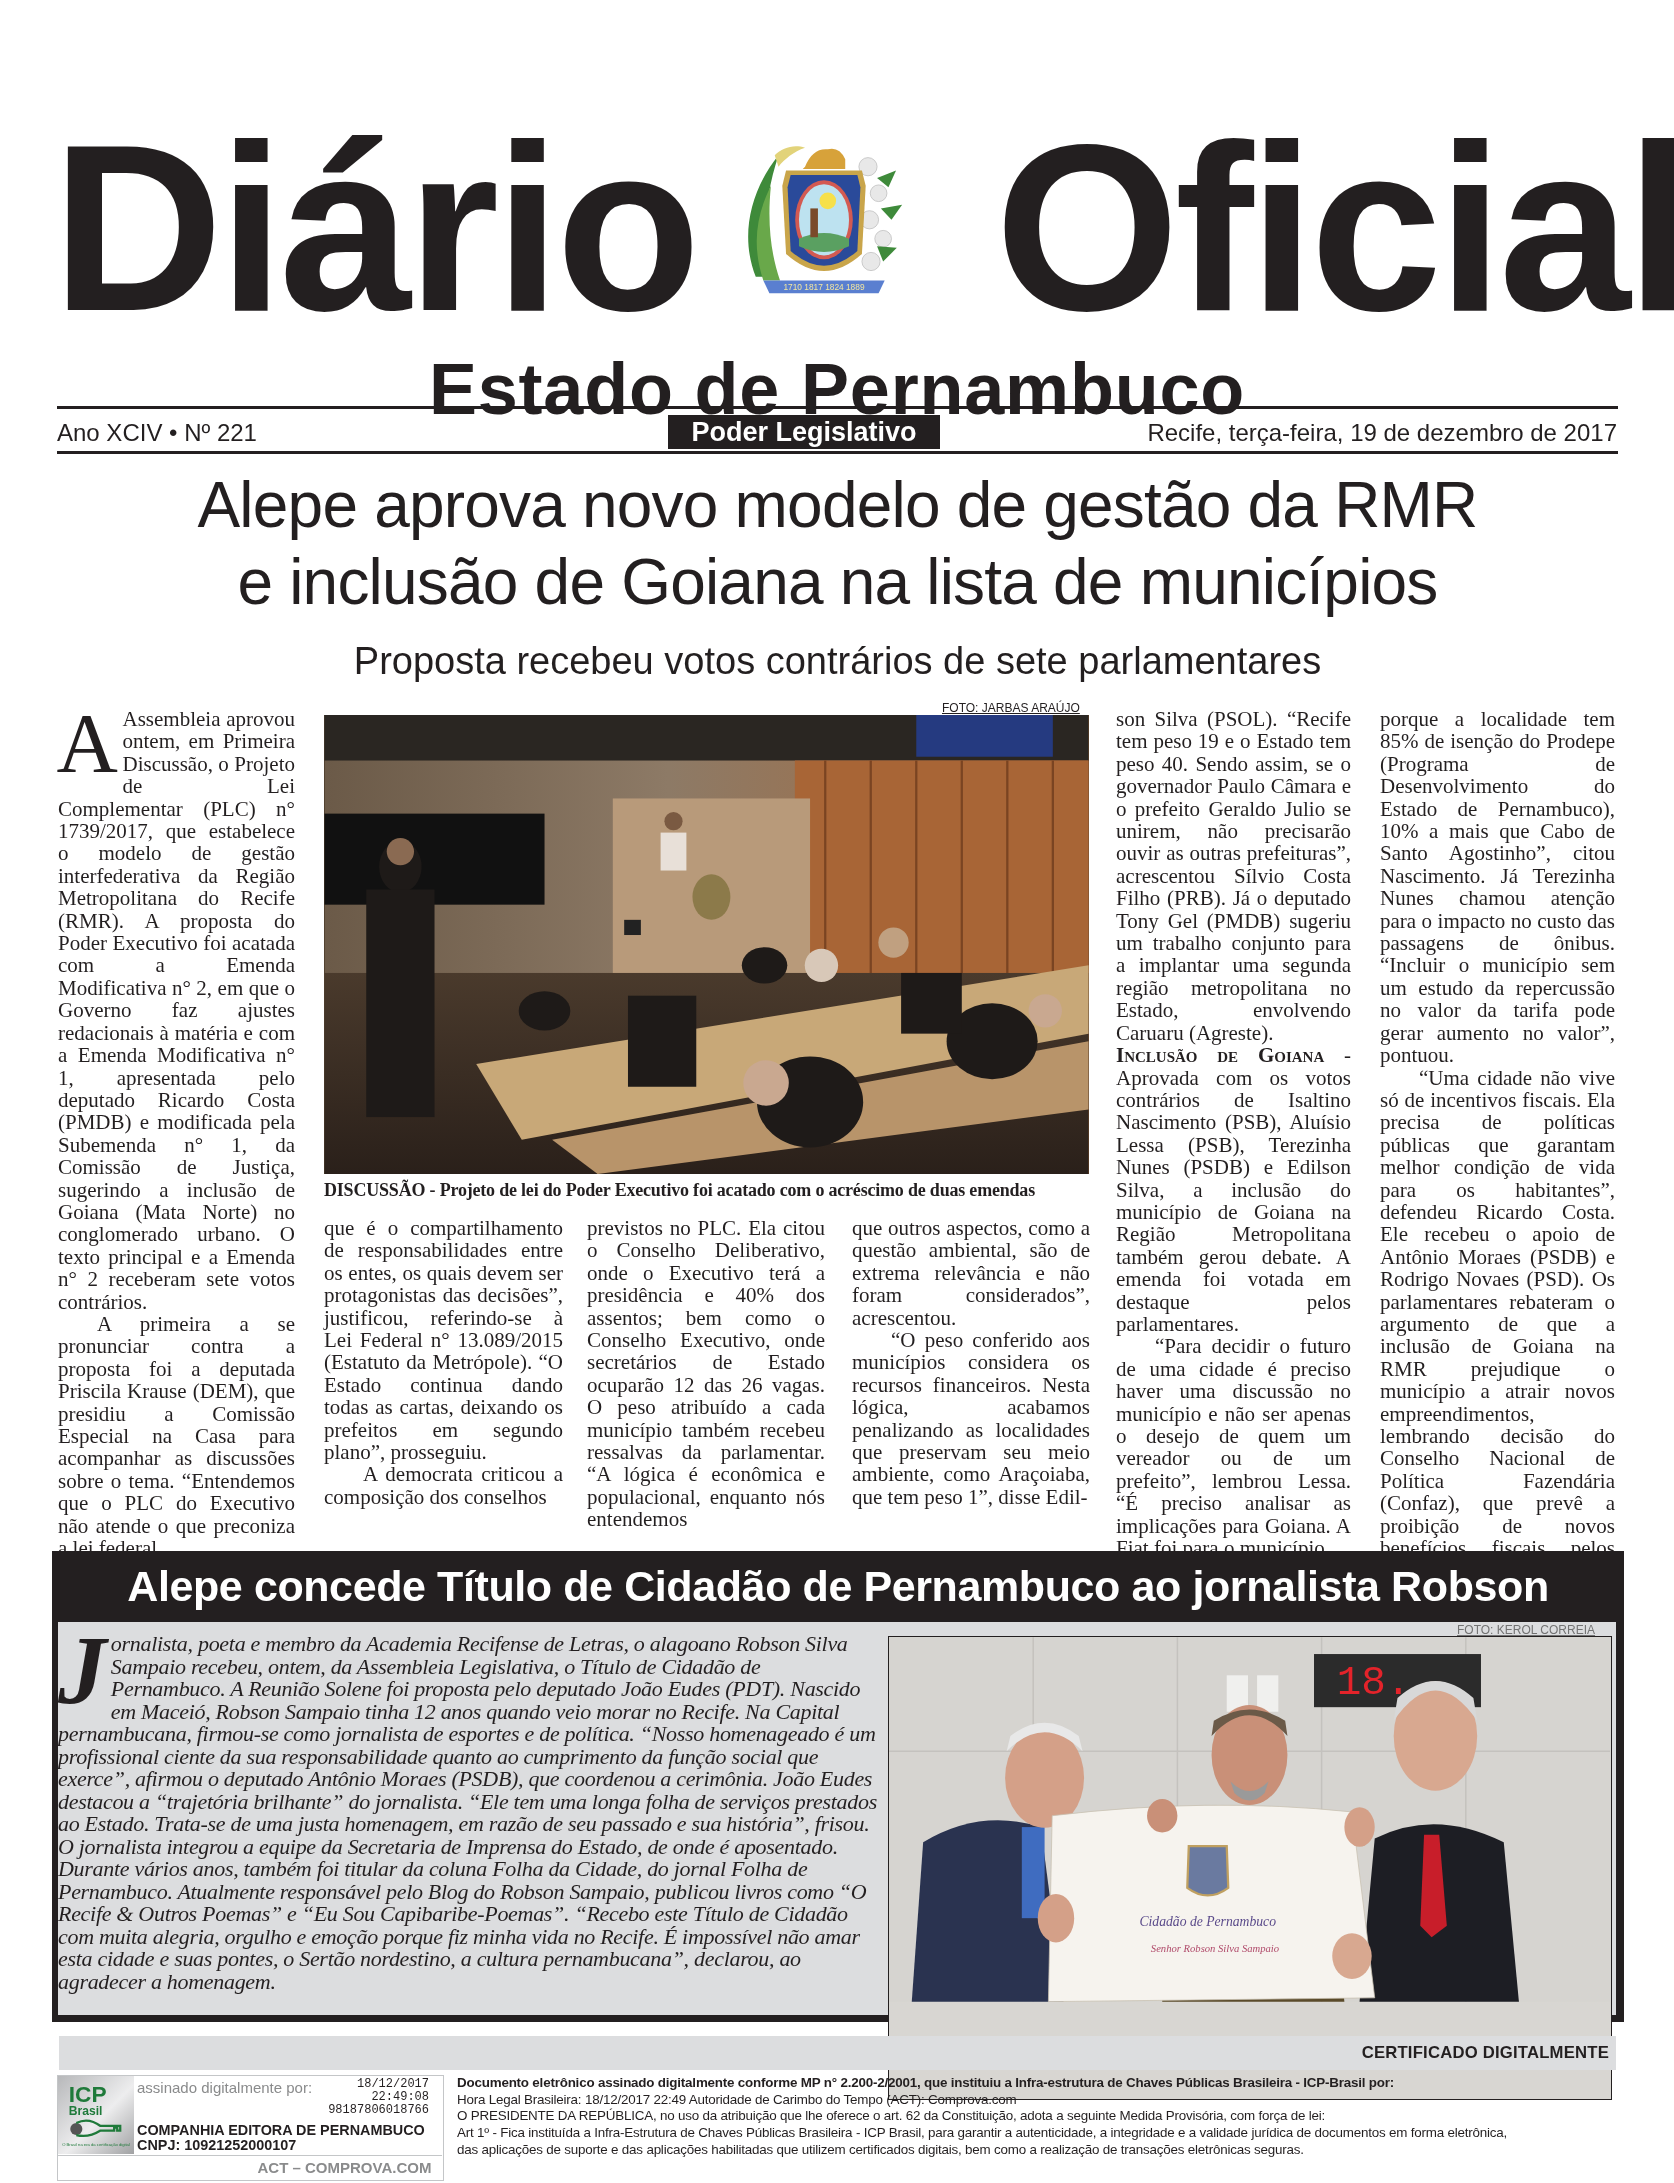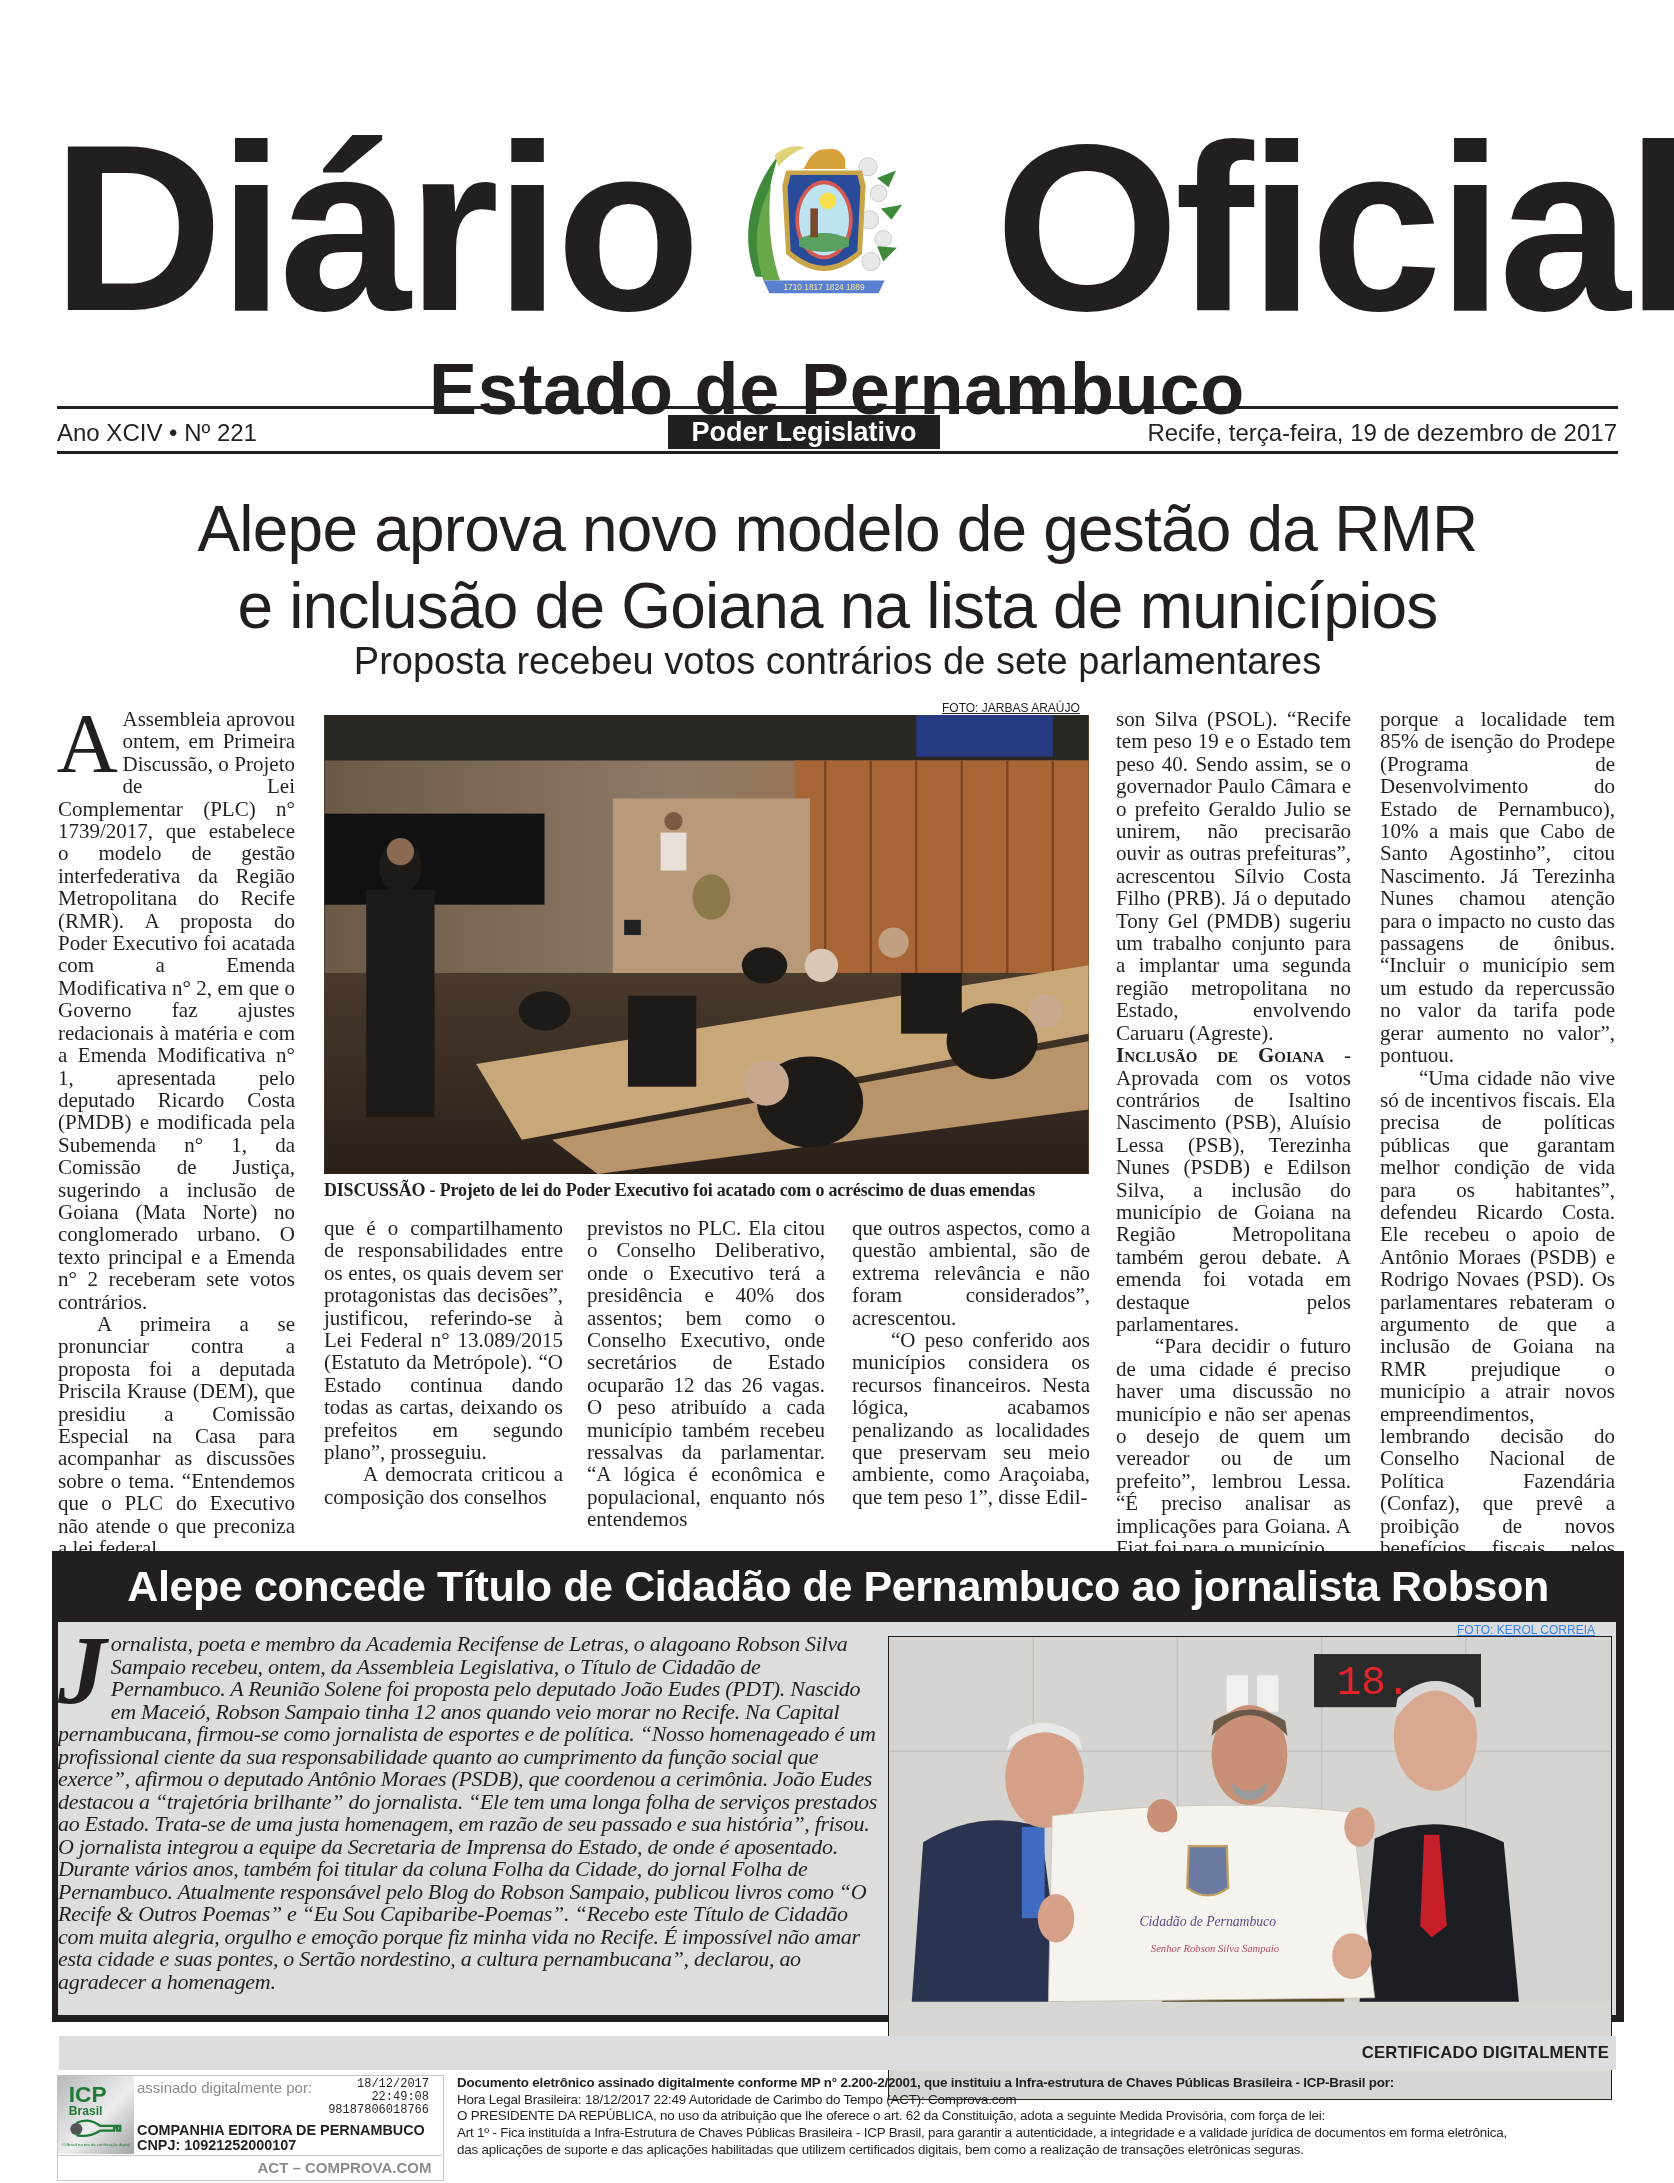--- a/index.html
+++ b/index.html
@@ -14,21 +14,21 @@
   .coat { position: absolute; left: 710px; top: 125px; width: 228px; height: 182px; }
   .subtitle-state { position: absolute; left: 0; width: 1674px; top: 310px; text-align: center; font-weight: 700; font-size: 72px; line-height: 76px; letter-spacing: 0.8px; margin-top: 41px; }
 
   .rule-top { position: absolute; left: 57px; top: 406px; width: 1561px; height: 3px; background: #231f20; }
   .rule-bottom { position: absolute; left: 57px; top: 451px; width: 1561px; height: 3px; background: #231f20; }
   .issue { position: absolute; left: 57px; top: 418px; font-size: 24px; line-height: 30px; }
   .section-box { position: absolute; left: 668px; top: 415px; width: 272px; height: 34px; background: #231f20; color: #fff; text-align: center; font-weight: 700; font-size: 27px; line-height: 34px; }
   .dateline { position: absolute; right: 57px; top: 418px; font-size: 24px; line-height: 30px; }
 
   
-  .headline { position: absolute; left: 46px; top: 467px; width: 1583px; text-align: center; font-size: 64px; line-height: 77px; letter-spacing: -0.8px; color: #231f20; margin-top: 24px; }
+  .headline { position: absolute; left: 46px; top: 467px; width: 1583px; text-align: center; font-size: 64px; line-height: 77px; letter-spacing: -0.8px; color: #231f20; }
   .deck { position: absolute; left: 46px; top: 638px; width: 1583px; text-align: center; font-size: 38px; line-height: 46px; color: #231f20; }
 
   
   .col { position: absolute; font-family: "Liberation Serif", serif; font-size: 21px; line-height: 22.4px; text-align: justify; color: #231f20; hyphens: manual; }
   .col p { text-indent: 0; }
   .col p.ind { text-indent: 39px; }
   .col1 { left: 58px; top: 708px; width: 237px; }
   .col2 { left: 324px; top: 1217px; width: 239px; }
   .col3 { left: 587px; top: 1217px; width: 238px; }
   .col4 { left: 852px; top: 1217px; width: 238px; }
@@ -41,21 +41,21 @@
   .photo-main { position: absolute; left: 324px; top: 715px; width: 765px; height: 459px; overflow: hidden; background: #3a2a1a; }
   .photo-credit1 { position: absolute; left: 942px; top: 702px; font-size: 12px; line-height: 13.7px; color: #231f20; text-decoration: underline; }
   .caption1 { position: absolute; left: 324px; top: 1179px; width: 767px; font-family: "Liberation Serif", serif; font-weight: 700; font-size: 18px; line-height: 23px; white-space: nowrap; letter-spacing: -0.2px; }
 
   
   .box2 { position: absolute; left: 52px; top: 1551px; width: 1572px; height: 471px; background: #231f20; }
   .box2-title { position: absolute; left: 52px; top: 1551px; width: 1572px; height: 71px; color: #fff; text-align: center; font-weight: 700; font-size: 43px; line-height: 71px; letter-spacing: -0.4px; }
   .box2-inner { position: absolute; left: 58px; top: 1622px; width: 1558px; height: 393px; background: #dcdddf; }
   .box2-text { position: absolute; left: 58px; top: 1633px; width: 820px; font-family: "Liberation Serif", serif; font-style: italic; font-size: 22px; line-height: 22.5px; color: #231f20; letter-spacing: -0.3px; }
   .dropJ { float: left; font-size: 97px; line-height: 76px; margin: 0 4.6px 0 0; font-family: "Liberation Serif", serif; font-style: italic; font-weight: 700; }
-  .photo-credit2 { position: absolute; left: 1457px; top: 1624px; font-size: 12px; line-height: 13.7px; text-decoration: underline; color: #3b82f6; }
+  .photo-credit2 { position: absolute; left: 1457px; top: 1624px; font-size: 12px; line-height: 13.7px; text-decoration: underline; color: #737373; }
   .photo2 { position: absolute; left: 888px; top: 1636px; width: 724px; height: 464px; overflow: hidden; background: #d8d6d2; border: 1.5px solid #231f20; }
 
   
   .foot-bar { position: absolute; left: 59px; top: 2036px; width: 1557px; height: 34px; background: #dcdddf; }
   .foot-cert { position: absolute; right: 65px; top: 2041px; font-weight: 700; font-size: 16.7px; line-height: 23px; color: #231f20; letter-spacing: 0.2px; }
   .icp-box { position: absolute; left: 57px; top: 2075px; width: 387px; height: 106px; border: 1.5px solid #c4c6c8; background: #fff; }
   .icp-logo { position: absolute; left: 58px; top: 2076px; width: 76px; height: 78px; background: linear-gradient(135deg, #b7b8ba, #ededee 55%, #a0a1a3); }
   .icp-signed { position: absolute; left: 137px; top: 2079px; font-size: 15px; line-height: 18px; color: #8a8b8c; }
   .icp-date { position: absolute; right: 1245px; top: 2078px; font-family: "Liberation Mono", monospace; font-weight: 400; font-size: 12px; line-height: 13px; text-align: right; color: #231f20; }
   .icp-company { position: absolute; left: 137px; top: 2123px; font-weight: 700; font-size: 14.4px; line-height: 15px; color: #231f20; }

